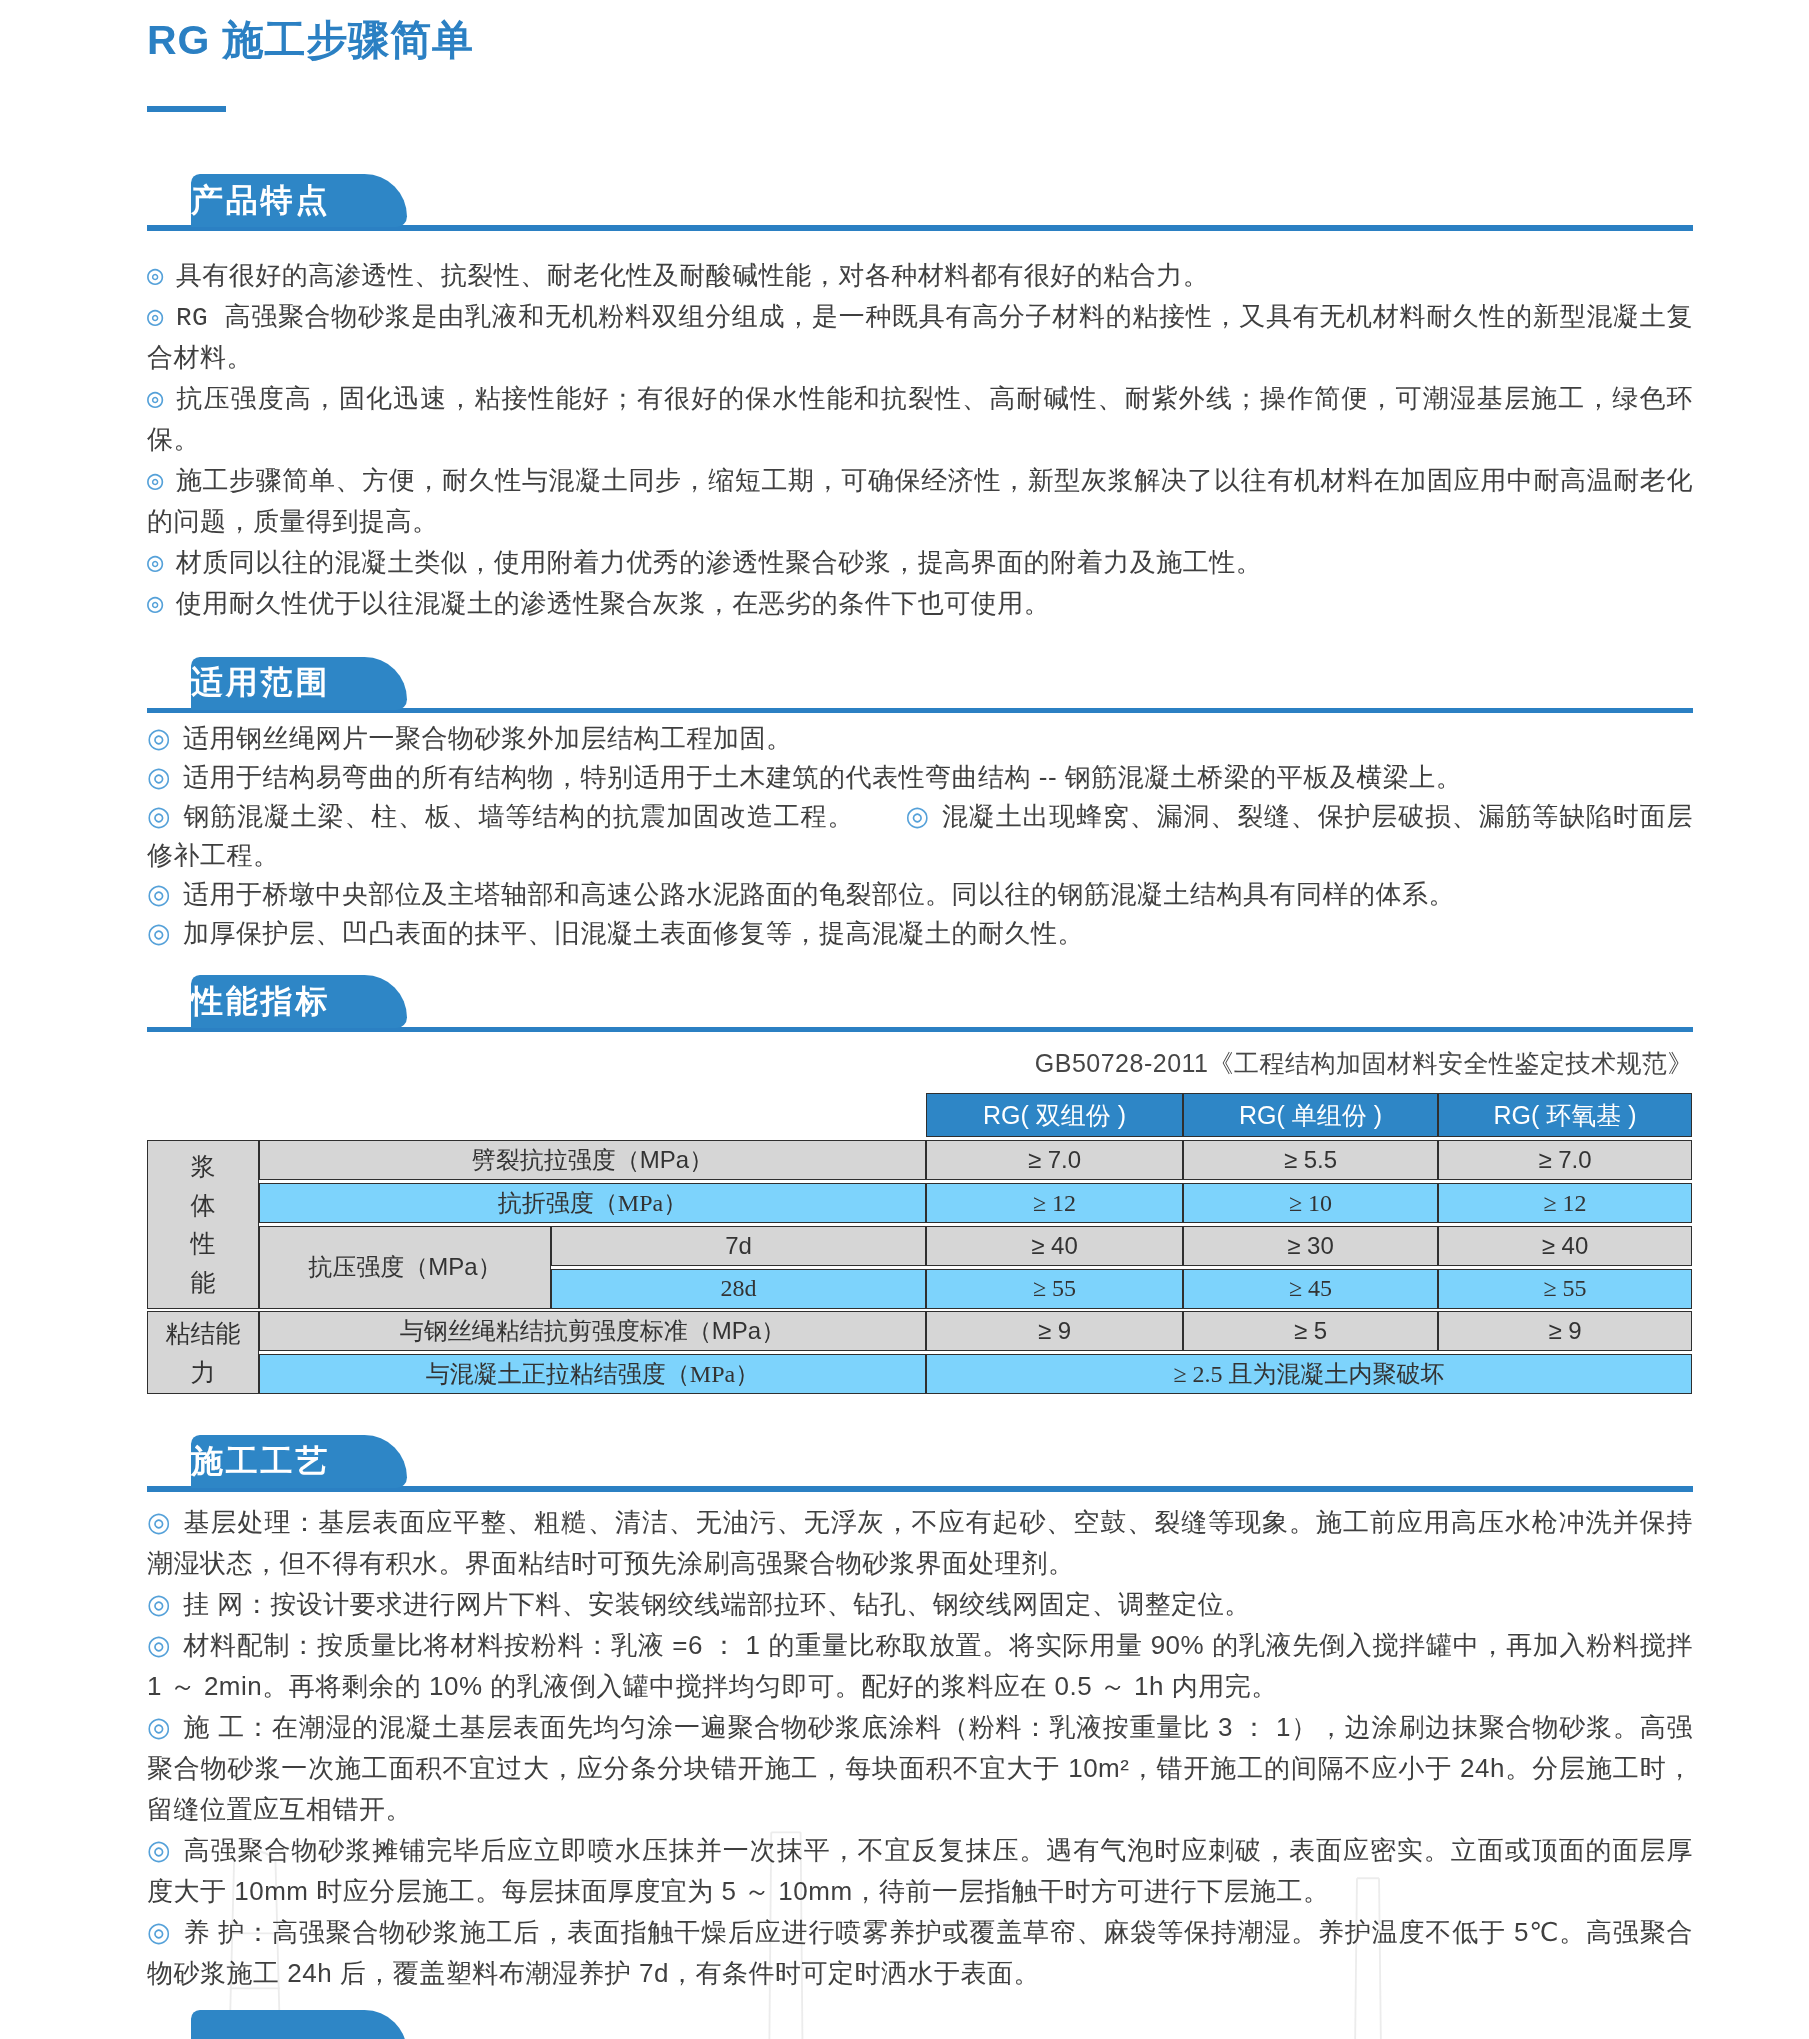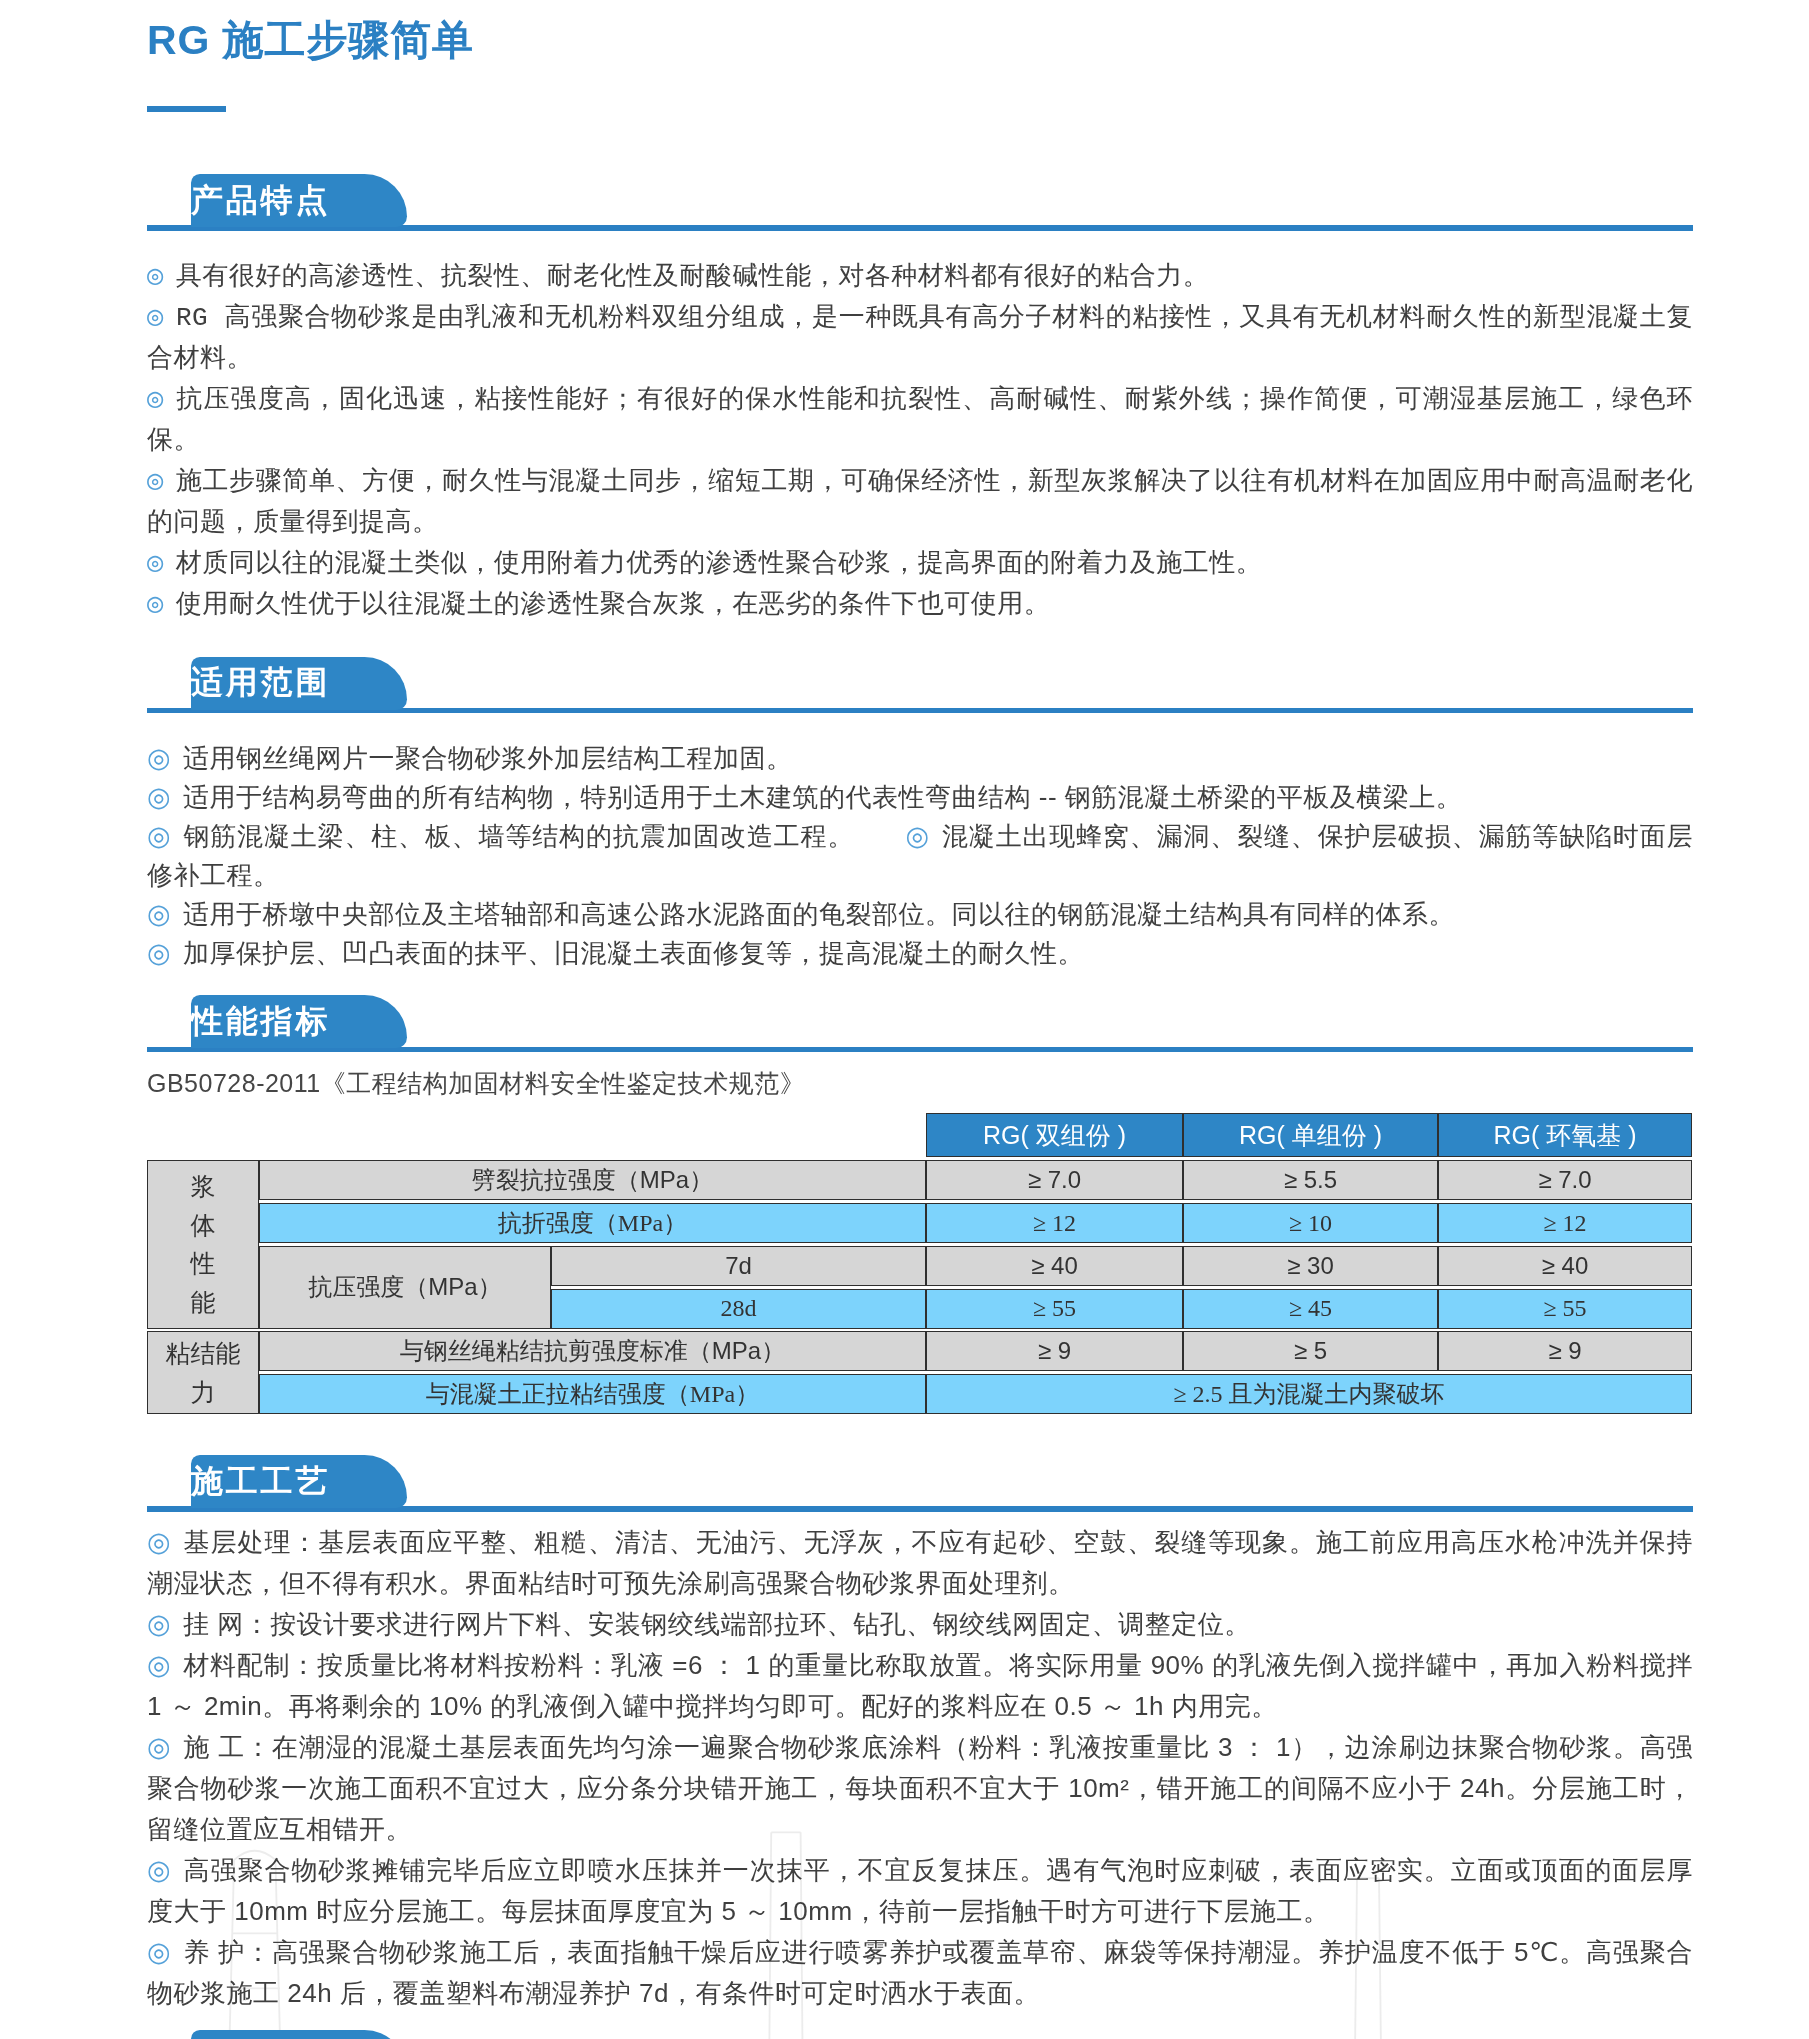--- a/index.html
+++ b/index.html
@@ -37,29 +37,29 @@
   .mt-s1{margin-top:62px;}
   .mt-s2{margin-top:31px;}
   .mt-s3{margin-top:22px;}
   .mt-s4{margin-top:41px;}
   .mt-s5{margin-top:15.6px;}
 
   
   .bullets{font-size:26px;letter-spacing:0.5px;text-align:justify;}
   .bullets p{margin:0;}
   .features{margin-top:26px;line-height:41px;font-family:Liberation Mono, monospace;}
-  .scope{margin-top:26px;line-height:39px;}
+  .scope{margin-top:6px;line-height:39px;}
   .process{margin-top:10px;line-height:41px;}
   .bullet-glyph{color:#55a1d9;font-size:27px;margin-right:12px;}
   .inline-gap{display:inline-block;width:51px;}
 
   
   .perf-caption{
     margin-top:15.6px;font-size:25px;line-height:31px;
-    text-align:left;color:#464646;letter-spacing:0.5px;
+    text-align:right;color:#464646;letter-spacing:0.5px;
   }
   .perf-table{
     margin-top:14.7px;
     display:grid;
     grid-template-columns:112px 292px 375px 257px 255px 254px;
     grid-template-rows:44px repeat(6,40px);
     row-gap:2.8px;column-gap:0;
     font-size:24px;color:#333333;
   }
   .c{

